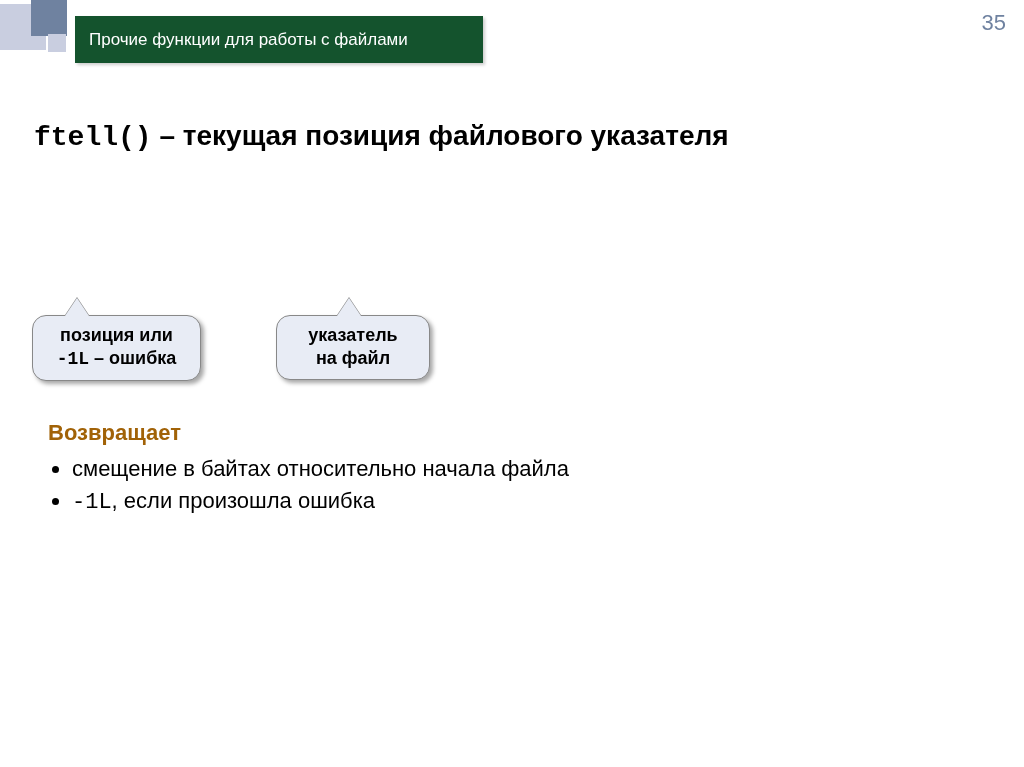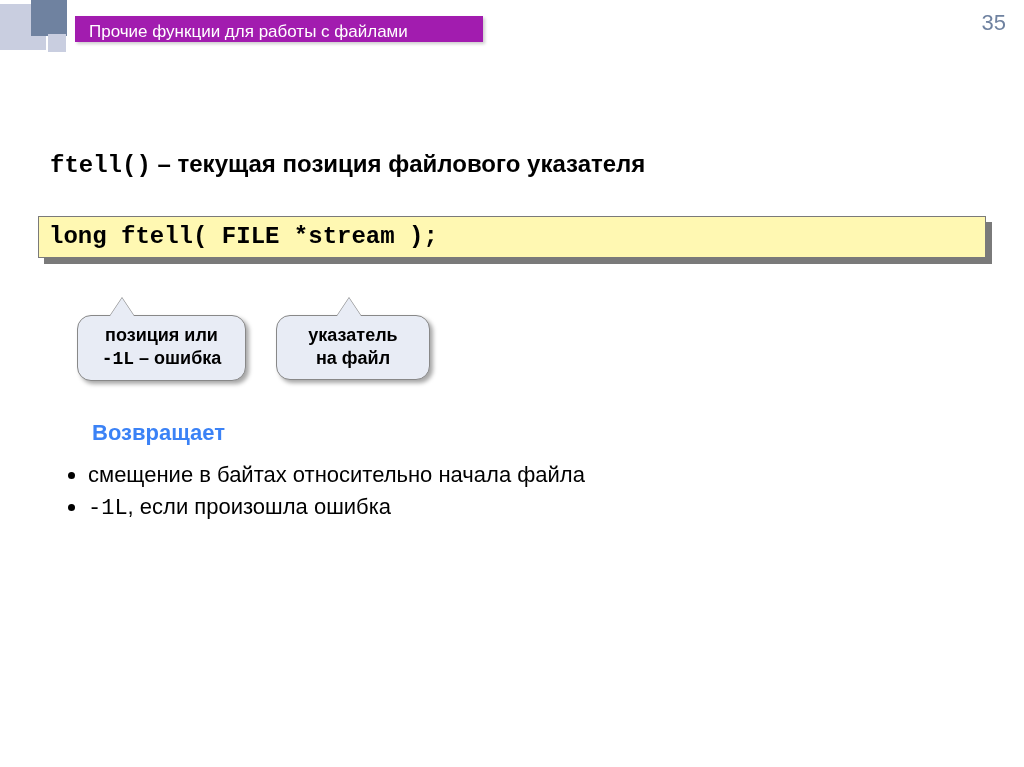--- a/index.html
+++ b/index.html
@@ -15,25 +15,25 @@
   .slide {
     position: relative;
     width: 1024px;
     height: 767px;
     box-sizing: border-box;
   }
   .header-bar {
     position: absolute;
     left: 75px;
     top: 16px;
-    height: 26px;
-    background: #a21caf;
+    height: 47px;
+    background: #14532d;
     padding: 0 14px;
     display: flex;
-    align-items: flex-end;
+    align-items: center;
     color: #fff;
     font-size: 17px;
     box-shadow: 2px 2px 3px rgba(0,0,0,.2);
     min-width: 380px;
   }
   .decor-box {
     position: absolute;
     left: 31px;
     top: 0;
     width: 36px;
@@ -66,25 +66,24 @@
   }
   .slide-title {
     position: absolute;
     left: 42px;
     top: 58px;
     font-size: 38px;
     font-weight: bold;
   }
   .subtitle {
     position: absolute;
-    left: 50px;
+    left: 34px;
     top: 120px;
-    font-size: 24px;
-    font-weight: bold;
-    margin-top: 30px;
+    font-size: 28px;
+    font-weight: bold;
   }
   .subtitle .code {
     font-family: "Courier New", monospace;
   }
   .codebox-wrap {
     position: absolute;
     left: 38px;
     top: 216px;
     width: 948px;
   }
@@ -130,38 +129,37 @@
     content: "";
     position: absolute;
     top: -18px;
     width: 0;
     height: 0;
     border-left: 12px solid transparent;
     border-right: 12px solid transparent;
     border-bottom: 18px solid #e8ecf5;
     filter: drop-shadow(0 -1px 0 #888);
   }
-  .callout-1 { left: -6px; top: 20px; width: 135px; margin-left: 45px; }
+  .callout-1 { left: -6px; top: 20px; width: 135px; }
   .callout-1::before { left: 32px; }
   .callout-2 { left: 238px; top: 20px; width: 120px; text-align: center; }
   .callout-2::before { left: 60px; }
   .returns {
     position: absolute;
     left: 48px;
     top: 420px;
     font-size: 22px;
   }
   .returns-heading {
-    color: #3b82f6;
+    color: #a16207;
     font-weight: bold;
     margin-bottom: 10px;
-    margin-left: 44px;
   }
   .returns ul {
-    margin: 16px;
+    margin: 0;
     padding-left: 24px;
   }
   .returns li {
     margin: 6px 0;
   }
   .returns .code {
     font-family: "Courier New", monospace;
   }
 </style>
 </head>
@@ -177,24 +175,20 @@
     <span>Прочие функции для работы с файлами</span>
   </div>
 
   <div class="page-number">35</div>
 
 
   <div class="subtitle">
     <span class="code">ftell()</span><span> – </span><span>текущая позиция файлового указателя</span>
   </div>
 
-  <div class="codebox-wrap">
-    <div class="codebox-shadow"></div>
-    <div class="codebox">long ftell( FILE *stream );</div>
-  </div>
 
   <div class="callouts">
     <div class="callout callout-1">
       <span>позиция или</span><br>
       <span class="code">-1L</span><span> – ошибка</span>
     </div>
     <div class="callout callout-2">
       <span>указатель</span><br>
       <span>на файл</span>
     </div>

